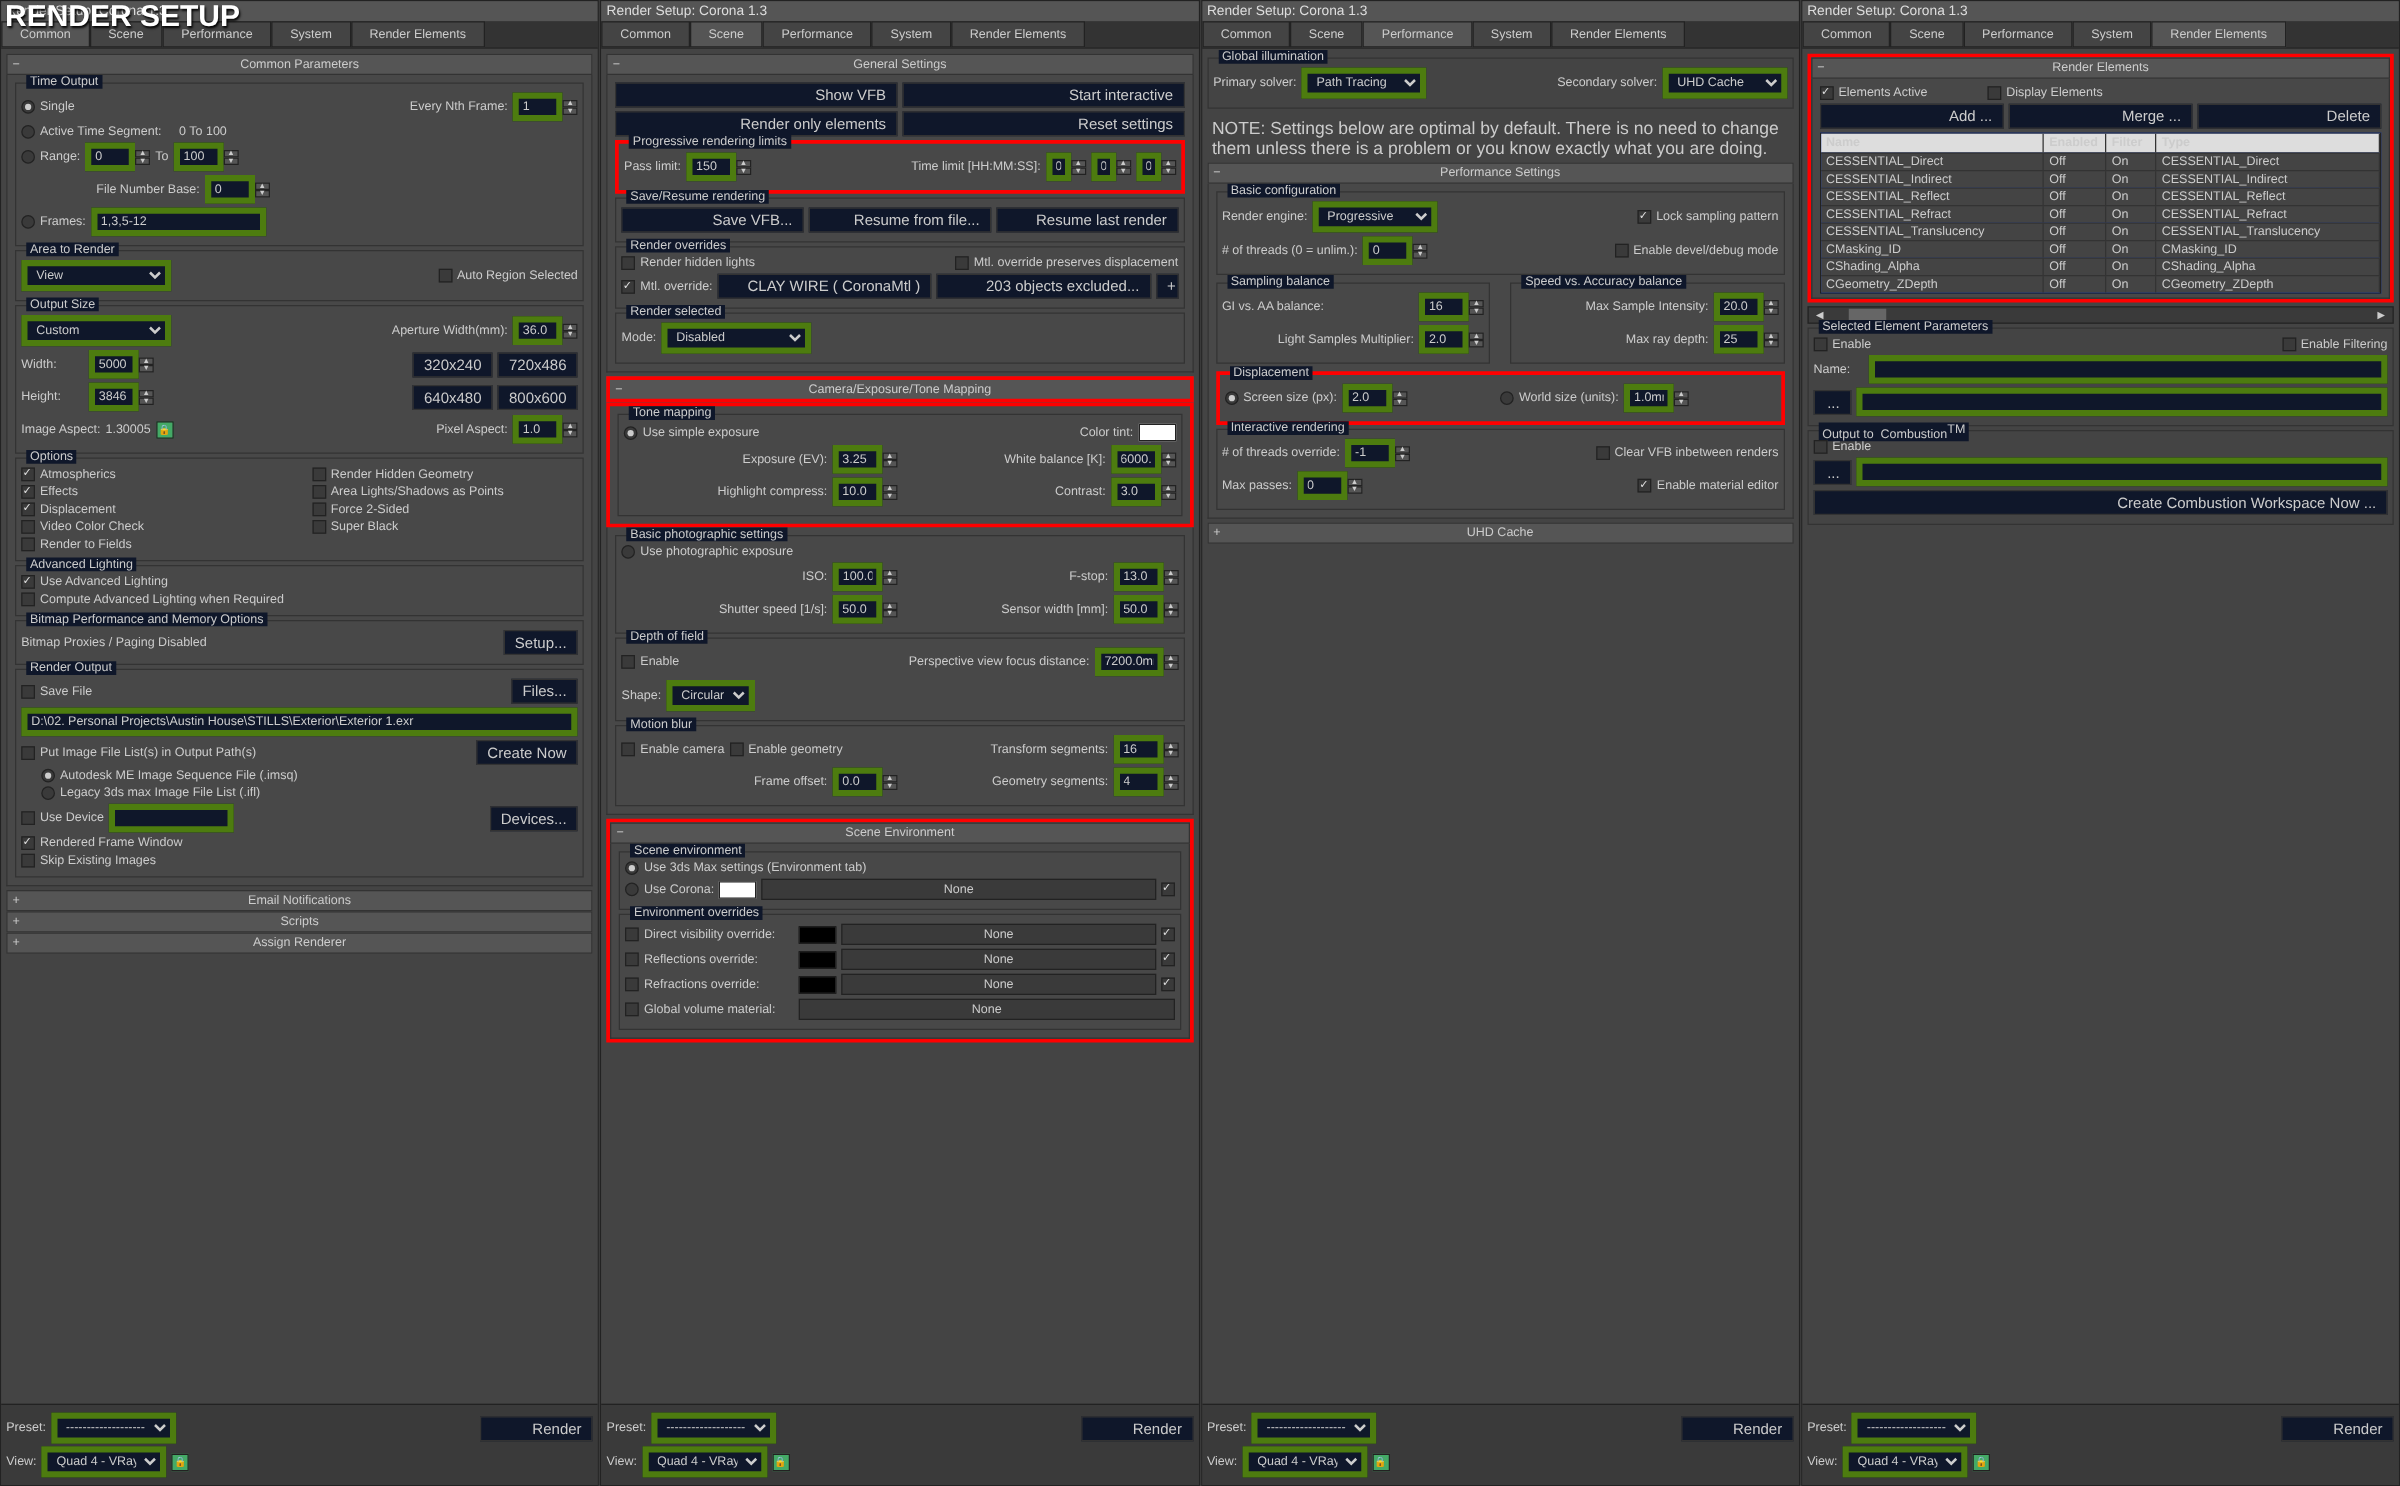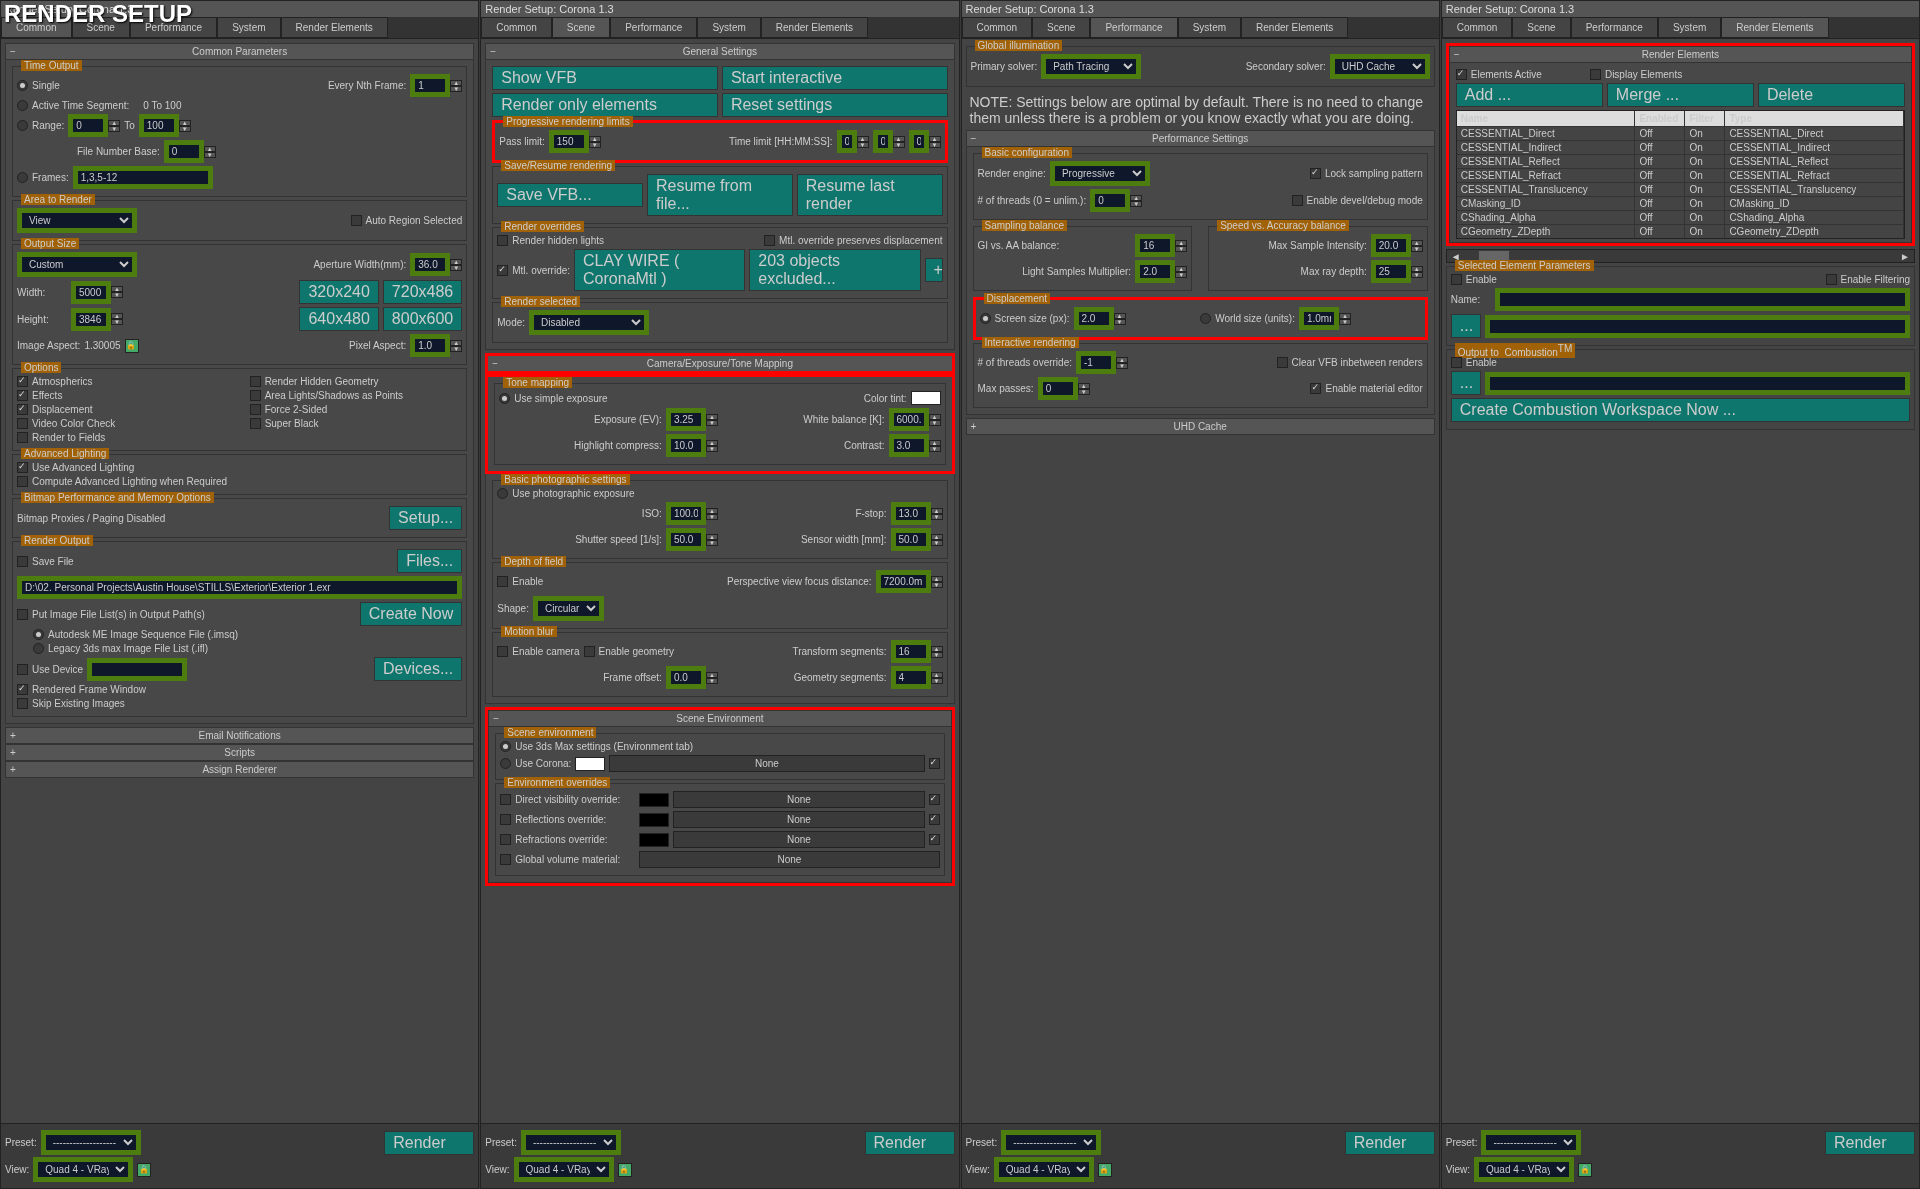--- a/index.html
+++ b/index.html
@@ -8,29 +8,29 @@
 .titlebar{background:#555;padding:2px 4px;font-size:11px;color:#ddd}
 .tabs{display:flex;background:#333;border-bottom:1px solid #222}
 .tab{padding:4px 14px;background:#444;border:1px solid #222;cursor:pointer;font-size:10px}
 .tab.active{background:#555}
 .body{flex:1;overflow-y:auto;padding:4px;background:#444}
 .rollout{margin-bottom:3px}
 .rollout-hdr{background:#555;text-align:center;padding:2px;font-size:10px;border:1px solid #333;position:relative;cursor:pointer}
 .rollout-hdr .toggle{position:absolute;left:4px}
 .rollout-body{padding:3px 6px;border:1px solid #333;border-top:none;background:#484848}
 .group{border:1px solid #333;margin:3px 0;padding:4px;position:relative}
-.group-title{position:absolute;top:-7px;left:8px;background:#a16207;padding:0 3px;font-size:10px}
+.group-title{position:absolute;top:-7px;left:8px;background:#0f172a;padding:0 3px;font-size:10px}
 .row{display:flex;align-items:center;margin:3px 0;gap:4px}
 .row label{font-size:10px}
 input[type=text],select{background:#0f172a;border:5px solid #4d7c0f;color:#ccc;padding:1px 3px;font-size:10px}
 .spinner{display:flex;align-items:center}
 .spinner input{width:40px}
 .spinner .arrows{display:flex;flex-direction:column;width:12px}
 .spinner .arrows span{height:6px;background:#555;border:1px solid #222;font-size:6px;text-align:center;line-height:4px;cursor:pointer}
-.btn{background:#0f766e;border:1px solid #333;padding:2px 8px;text-align:left;cursor:pointer;font-size:16px}
+.btn{background:#0f172a;border:1px solid #333;padding:2px 8px;text-align:right;cursor:pointer;font-size:12px}
 .checkbox{width:11px;height:11px;background:#3a3a3a;border:1px solid #222;display:inline-block;position:relative;cursor:pointer}
 .checkbox.checked::after{content:"✓";position:absolute;top:-2px;left:0;font-size:9px;color:#ddd}
 .radio{width:11px;height:11px;border-radius:50%;background:#3a3a3a;border:1px solid #222;display:inline-block;cursor:pointer;position:relative}
 .radio.checked::after{content:"";position:absolute;top:2px;left:2px;width:5px;height:5px;background:#ccc;border-radius:50%}
 .footer{background:#3a3a3a;padding:4px;border-top:1px solid #222}
 .footer .row{margin:2px 0}
 .swatch{width:30px;height:14px;background:#fff;border:1px solid #222;display:inline-block}
 .swatch.black{background:#000}
 .mapslot{flex:1;background:#3a3a3a;border:1px solid #222;text-align:center;padding:2px;cursor:pointer}
 .highlight-red{border:3px solid red!important}

